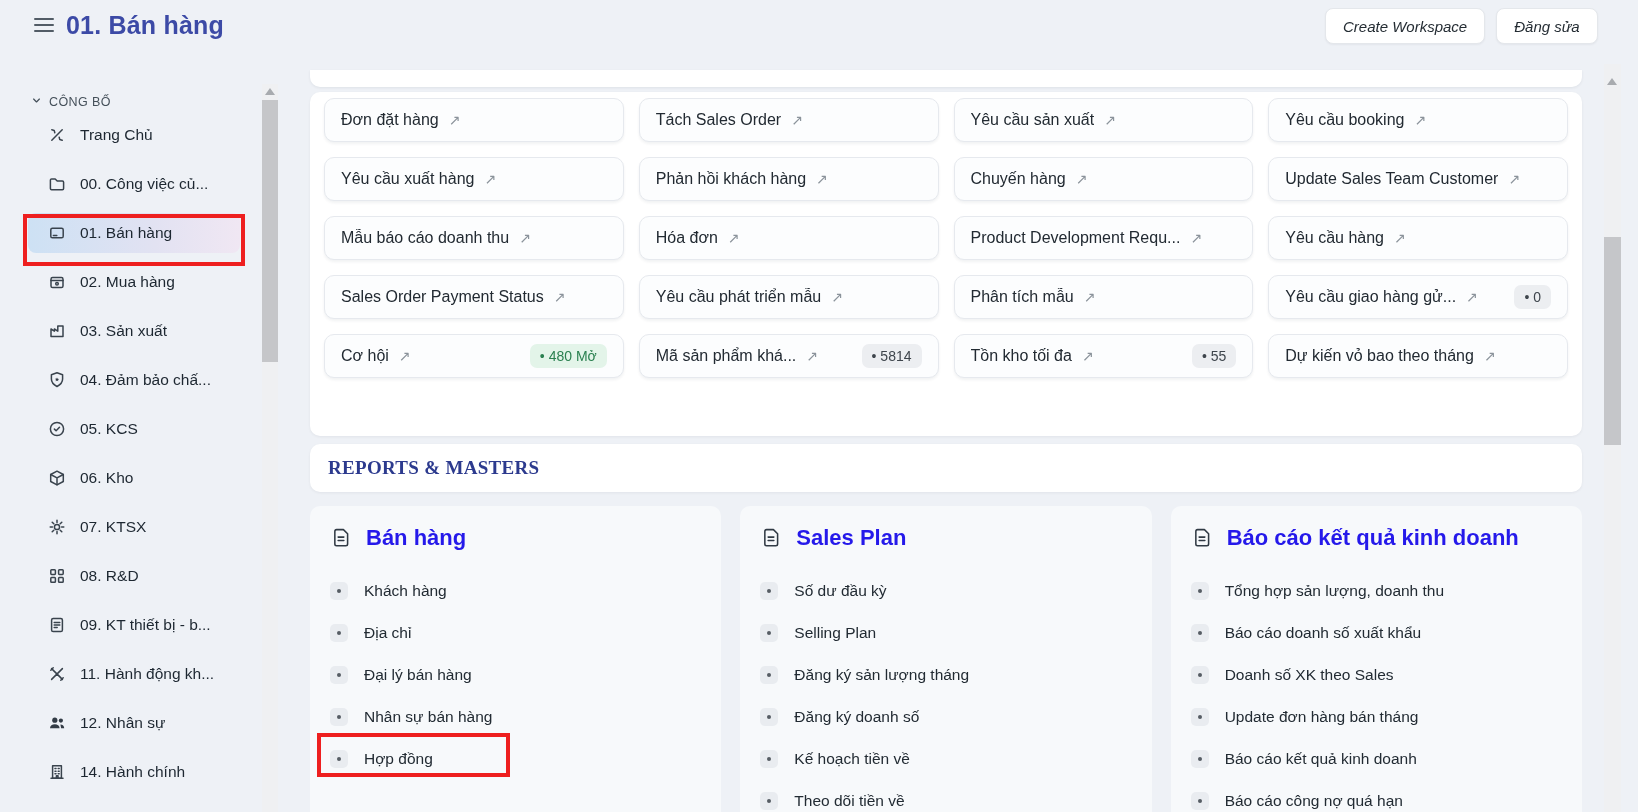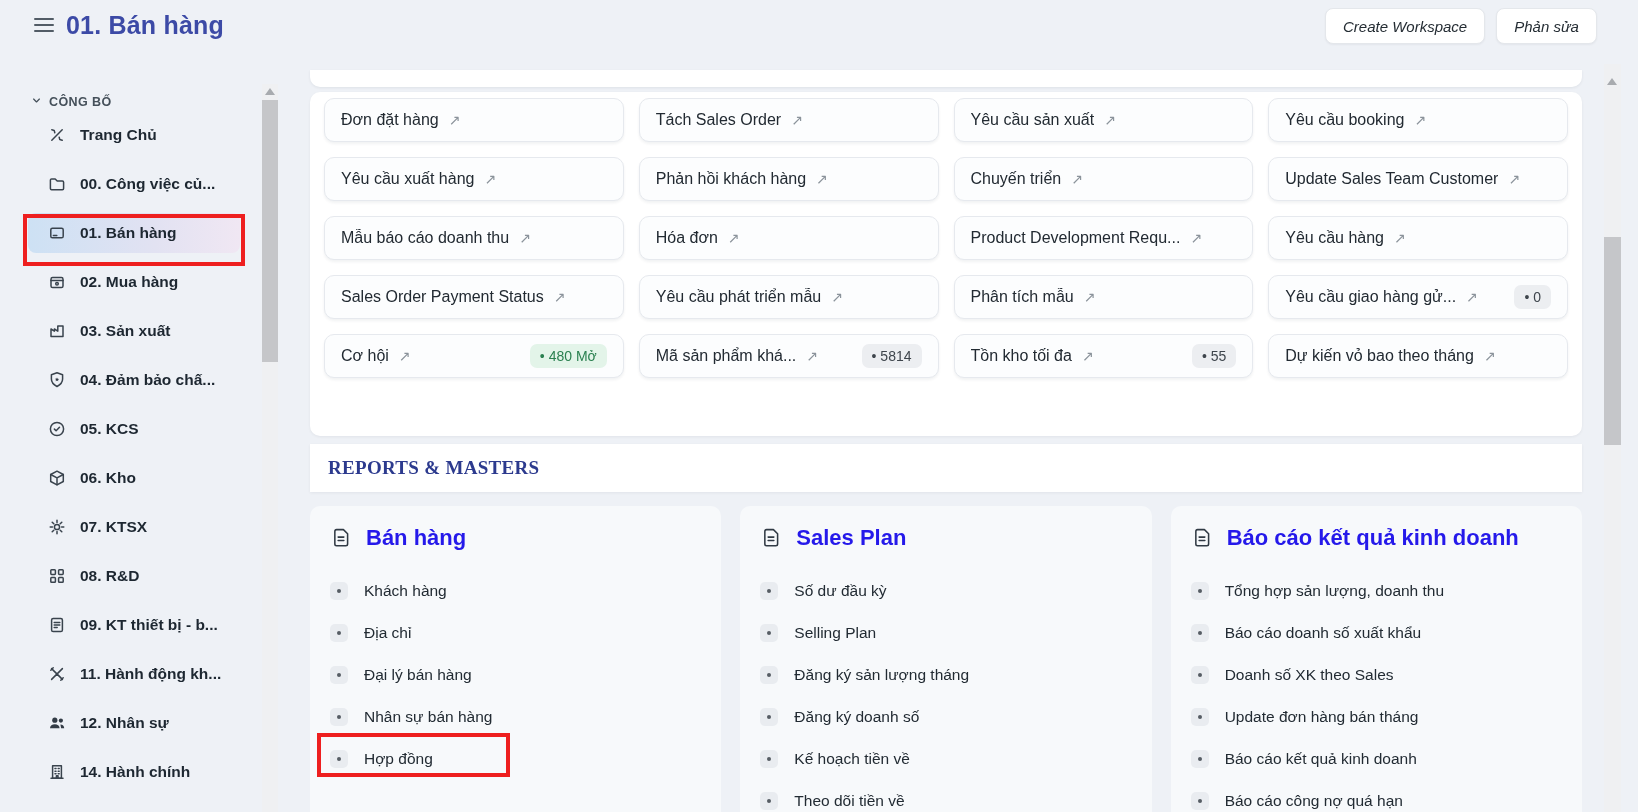--- a/index.html
+++ b/index.html
@@ -18,25 +18,25 @@
   .header-actions { position:absolute; left:1325px; top:8px; display:flex; gap:11px;font-style:italic; }
   .btn {
     display:inline-flex; align-items:center; justify-content:center;
     height:36px; padding:0 17px; background:#fff; border:1px solid #e4e7eb;
     border-radius:8px; font-size:15px; color:#242c33; white-space:nowrap;
     box-shadow:0 1px 2px rgba(16,24,40,.05); cursor:pointer;
   }
   
   .sidebar { position:absolute; left:0; top:92px; width:260px; }
   .side-section { display:flex; align-items:center; gap:6px; margin:0 0 3px 30px; height:20px;
-    font-size:12.5px; font-weight:700; color:#45505a; letter-spacing:.4px; cursor:pointer; }
+    font-size:12.5px; font-weight:400; color:#45505a; letter-spacing:.4px; cursor:pointer; }
   .side-item {
     display:flex; align-items:center; gap:14px;
     height:40px; margin:0 0 9px 28px; width:212px; padding-left:20px;
-    border-radius:8px; font-size:15.5px; font-weight:700; color:#1d2731;
+    border-radius:8px; font-size:15.5px; font-weight:400; color:#1d2731;
     white-space:nowrap; cursor:pointer;
   }
   .side-item.active { background:linear-gradient(90deg,#cde1f4 0%,#e2e2f2 60%,#f0e7f3 100%); }
   .si-icon { width:18px; height:18px; flex:0 0 18px; display:inline-flex; }
   .si-icon svg { width:18px; height:18px; stroke:#39434d; stroke-width:1.5; fill:none; stroke-linecap:round; stroke-linejoin:round; }
   .si-icon svg .fill { fill:#333c46; stroke:none; }
   
   .vtrack { position:absolute; background:#eff0f2; }
   .vthumb { position:absolute; background:#c5c6c9; }
   .tri-up { position:absolute; width:0; height:0; border-left:5px solid transparent; border-right:5px solid transparent; border-bottom:7px solid #a8abaf; }
@@ -50,21 +50,21 @@
     display:flex; align-items:center; background:#fcfdfe; border:1px solid #e6e9ee;
     border-radius:10px; padding:16px 16px; cursor:pointer;
     box-shadow:0 2px 3px rgba(25,39,52,.06); overflow:hidden;
   }
   .sc-label { font-size:16px; font-weight:500; color:#222a32; white-space:nowrap; overflow:hidden; }
   .sc-arrow { margin-left:10px; font-size:14px; color:#8b939b; font-family:"DejaVu Sans",sans-serif; flex:0 0 auto; }
   .badge { margin-left:auto; flex:0 0 auto; border-radius:7px; padding:4px 10px; font-size:14px; white-space:nowrap; }
   .badge-gray  { background:#eceef1; color:#3e454c; }
   .badge-green { background:#e3f4e9; color:#2b8050; }
   .reports-bar { position:absolute; left:310px; top:444px; width:1272px; height:48px; background:#fff;
-    border-radius:0; box-shadow:0 1px 3px rgba(16,24,40,.06); display:flex; align-items:center; padding-left:18px; }
+    border-radius:10px; box-shadow:0 1px 3px rgba(16,24,40,.06); display:flex; align-items:center; padding-left:18px; }
   .reports-heading { font-family:"Liberation Serif","DejaVu Serif",serif; font-size:19px; font-weight:700;
     color:#2c3a8e; letter-spacing:.3px; }
   .reports-row { position:absolute; left:310px; top:506px; width:1272px; height:340px;
     display:grid; grid-template-columns:repeat(3,1fr); gap:19px; }
   .rcard { background:#f7f9fb; border-radius:10px; padding:20px 20px 0 20px; }
   .rcard-head { display:flex; align-items:center; gap:14px; height:24px; cursor:pointer; }
   .rcard-head svg { width:22px; height:22px; stroke:#303a44; stroke-width:1.4; fill:none; stroke-linecap:round; stroke-linejoin:round; flex:0 0 22px; }
   .rcard-title { font-size:22px; font-weight:600; color:#2519ea; white-space:nowrap; }
   .rlist { margin-top:20px; }
   .li { display:flex; align-items:center; gap:16px; height:42px; cursor:pointer; }
@@ -81,21 +81,21 @@
 
 <div class="header">
   <div class="hamburger">
       <span></span>
       <span></span>
       <span></span>
     </div>
   <div class="page-title">01. Bán hàng</div>
   <div class="header-actions">
     <div class="btn">Create Workspace</div>
-    <div class="btn">Phản sửa</div>
+    <div class="btn">Đăng sửa</div>
   </div>
 </div>
 
 <div class="sidebar">
   <div class="side-section">
     <span class="chev"><svg viewBox="0 0 18 18">
           <path d="M5 7l4 4 4-4"></path>
         </svg></span>
     <span>CÔNG BỐ</span>
   </div>
@@ -255,21 +255,21 @@
       </div>
     <div class="sc">
         <span class="sc-label">Yêu cầu xuất hàng</span>
         <span class="sc-arrow">↗</span>
       </div>
     <div class="sc">
         <span class="sc-label">Phản hồi khách hàng</span>
         <span class="sc-arrow">↗</span>
       </div>
     <div class="sc">
-        <span class="sc-label">Chuyến triển</span>
+        <span class="sc-label">Chuyến hàng</span>
         <span class="sc-arrow">↗</span>
       </div>
     <div class="sc">
         <span class="sc-label">Update Sales Team Customer</span>
         <span class="sc-arrow">↗</span>
       </div>
     <div class="sc">
         <span class="sc-label">Mẫu báo cáo doanh thu</span>
         <span class="sc-arrow">↗</span>
       </div>

